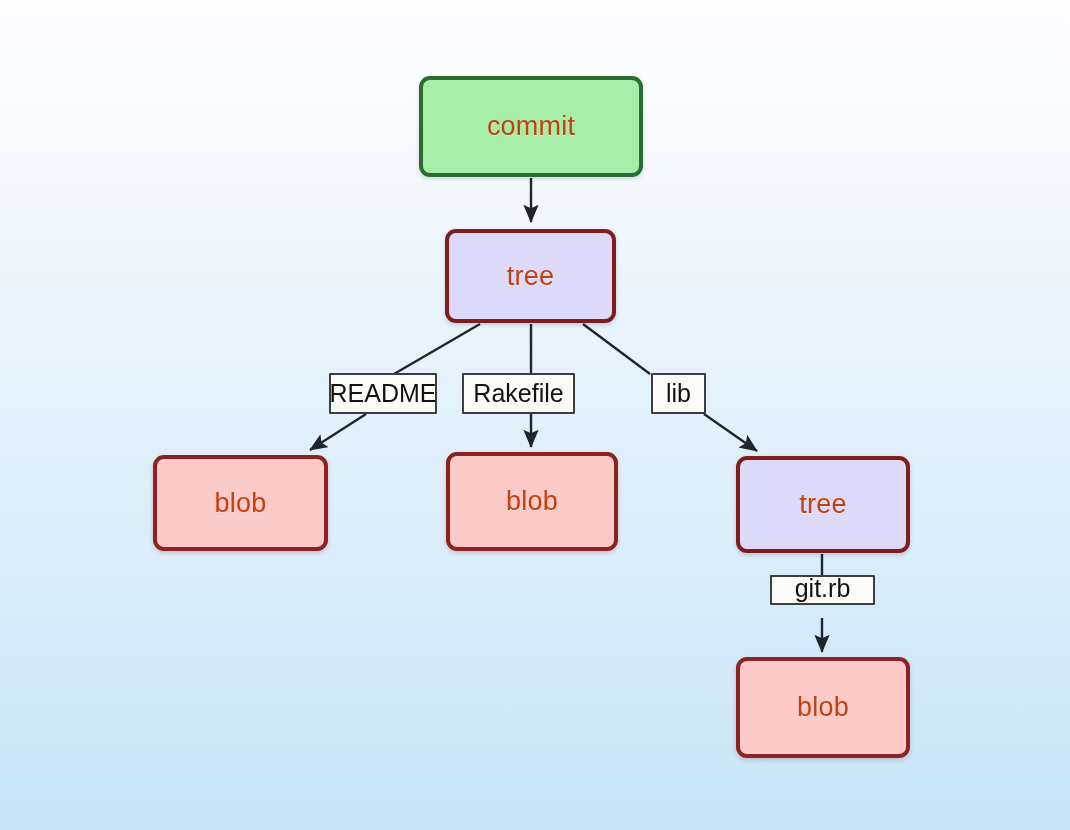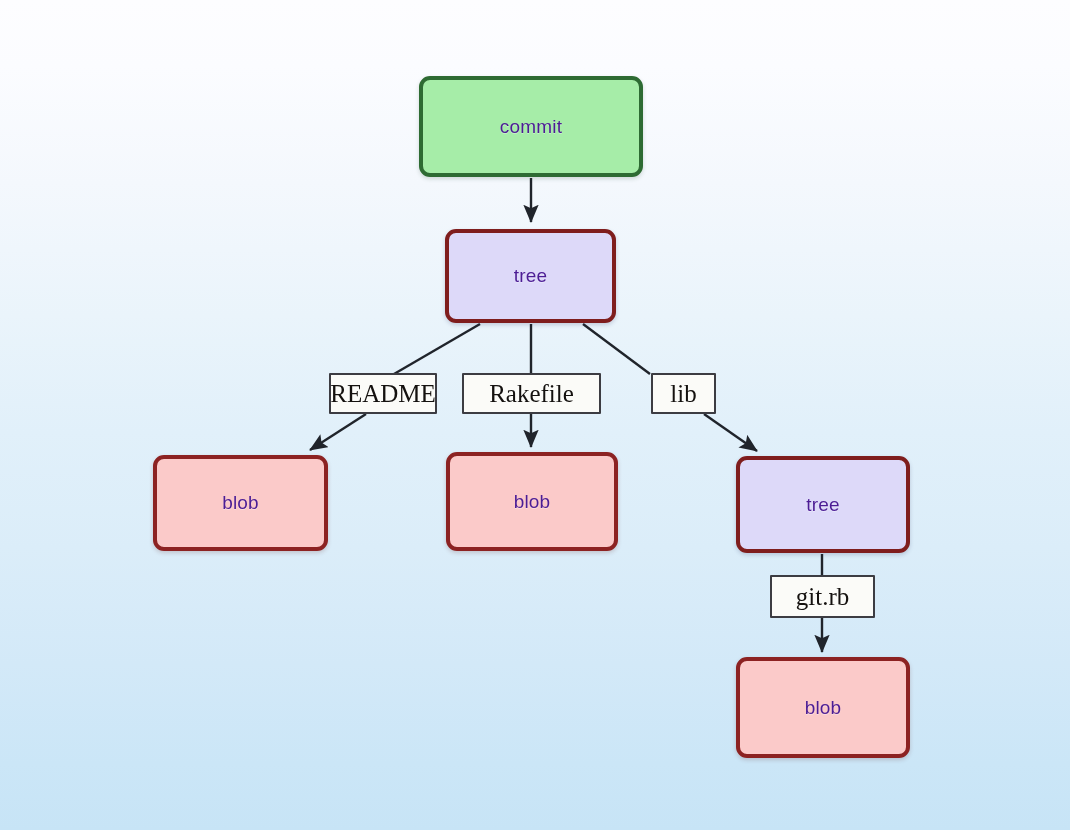--- a/index.html
+++ b/index.html
@@ -36,23 +36,23 @@
     height: 830px;
     pointer-events: none;
   }
   .node {
     position: absolute;
     box-sizing: border-box;
     display: flex;
     align-items: center;
     justify-content: center;
     border-radius: 11px;
-    font-size: 19px;
+    font-size: 27px;
     letter-spacing: 0.2px;
-    color: #4c1d95;
+    color: #c2410c;
     text-shadow: 0 1px 0 rgba(255,255,255,0.35);
   }
   .node-commit {
     background: #a6eda8;
     border: 4px solid #2e6b33;
     box-shadow: 0 2px 4px rgba(40,70,45,0.18);
   }
   .node-tree {
     background: #ddd9f9;
     border: 4px solid #7f1d1d;
@@ -66,21 +66,21 @@
   }
   .edge-label {
     position: absolute;
     box-sizing: border-box;
     display: flex;
     align-items: center;
     justify-content: center;
     background: #fbfbf8;
     border: 2px solid #3c3c42;
     border-radius: 1px;
-    font-family: Liberation Serif, serif;
+    font-family: Liberation Sans, sans-serif;
     font-size: 25px;
     color: #14110f;
     letter-spacing: 0px;
   }
 </style>
 </head>
 <body>
 
 <div id="diagram-root">
 
@@ -131,25 +131,25 @@
   </div>
 
   <div class="node node-blob" style="left:736px; top:657px; width:174px; height:101px;">
     <span>blob</span>
   </div>
 
   <div class="edge-label" style="left:329px; top:373px; width:108px; height:41px;">
     <span>README</span>
   </div>
 
-  <div class="edge-label" style="left:462px; top:373px; width:139px; height:41px;">
+  <div class="edge-label" style="left:462px; top:373px; width:113px; height:41px;">
     <span>Rakefile</span>
   </div>
 
-  <div class="edge-label" style="left:651px; top:373px; width:65px; height:41px;">
+  <div class="edge-label" style="left:651px; top:373px; width:55px; height:41px;">
     <span>lib</span>
   </div>
 
-  <div class="edge-label" style="left:770px; top:575px; width:105px; height:43px;">
+  <div class="edge-label" style="left:770px; top:575px; width:105px; height:30px;align-items:flex-end;">
     <span>git.rb</span>
   </div>
 
 </div>
 
 </body></html>

